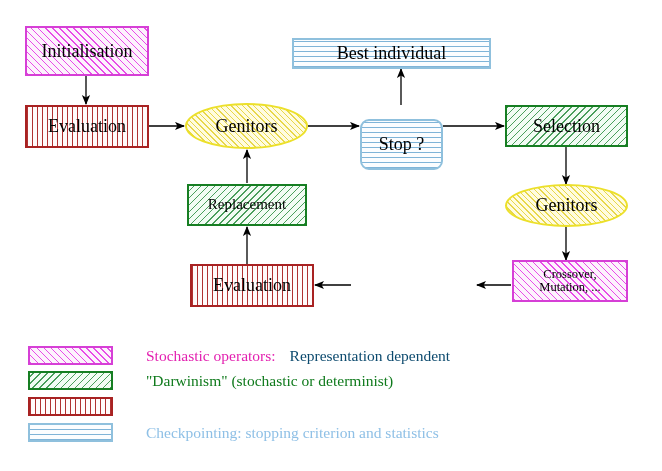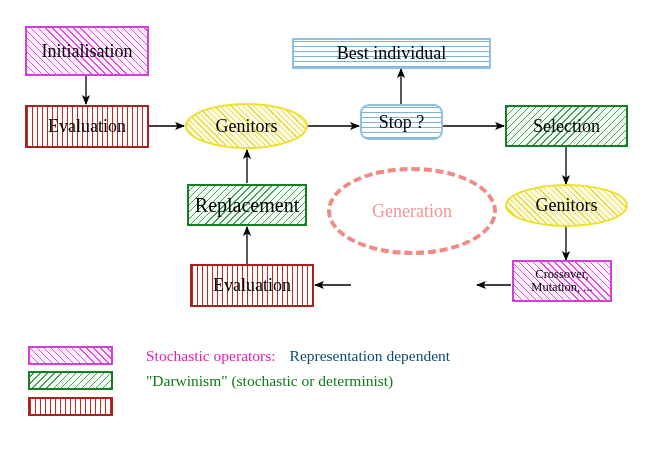--- a/index.html
+++ b/index.html
@@ -63,21 +63,21 @@
   }
   .rounded { border-radius: 9px; }
 
   .node-label {
     position: relative;
     z-index: 4;
     display: inline-block;
     padding: 0 2px;
   }
   .fs-18 { font-size: 18px; }
-  .fs-15 { font-size: 20px; }
+  .fs-15 { font-size: 15px; }
   .fs-12 { font-size: 12.5px; }
 
   
   .gen-ellipse {
     position: absolute;
     box-sizing: border-box;
     border: 4px dashed #f08a85;
     border-radius: 50%;
     display: flex;
     align-items: center;
@@ -147,53 +147,50 @@
       <line x1="511" y1="285" x2="477" y2="285" marker-end="url(#arrow)"></line>
 
       <line x1="351" y1="285" x2="315" y2="285" marker-end="url(#arrow)"></line>
 
       <line x1="247" y1="264" x2="247" y2="227" marker-end="url(#arrow)"></line>
 
       <line x1="247" y1="183" x2="247" y2="150" marker-end="url(#arrow)"></line>
     </g>
   </svg>
 
-  <div class="gen-ellipse" style="left:327px; top:167px; width:170px; height:88px;">
-    <span class="fs-18">Generation</span>
-  </div>
 
   <div class="node hatch-magenta" style="left:25px; top:26px; width:124px; height:50px;">
     <span class="node-label fs-18">Initialisation</span>
   </div>
 
   <div class="node hatch-red" style="left:25px; top:105px; width:124px; height:43px;">
     <span class="node-label fs-18">Evaluation</span>
   </div>
 
   <div class="node hatch-yellow-ellipse" style="left:185px; top:103px; width:123px; height:46px;">
     <span class="node-label fs-18">Genitors</span>
   </div>
 
   <div class="node hatch-blue" style="left:292px; top:38px; width:199px; height:31px;">
     <span class="node-label fs-18">Best individual</span>
   </div>
 
-  <div class="node hatch-blue rounded" style="left:360px; top:104px; width:83px; height:36px;">
+  <div class="node hatch-blue rounded" style="left:360px; top:119px; width:83px; height:51px;">
     <span class="node-label fs-18">Stop ?</span>
   </div>
 
   <div class="node hatch-green" style="left:505px; top:105px; width:123px; height:42px;">
     <span class="node-label fs-18">Selection</span>
   </div>
 
   <div class="node hatch-yellow-ellipse" style="left:505px; top:184px; width:123px; height:43px;">
     <span class="node-label fs-18">Genitors</span>
   </div>
 
-  <div class="node hatch-magenta" style="left:512px; top:260px; width:100px; height:42px;">
+  <div class="node hatch-magenta" style="left:512px; top:260px; width:116px; height:42px;">
     <span class="node-label fs-12">Crossover,
 Mutation, ...</span>
   </div>
 
 
   <div class="node hatch-red" style="left:190px; top:264px; width:124px; height:43px;">
     <span class="node-label fs-18">Evaluation</span>
   </div>
 
   <div class="node hatch-green" style="left:187px; top:184px; width:120px; height:42px;">
@@ -210,16 +207,20 @@
 
     <div class="legend-row" style="left:28px; top:371px;">
       <span class="swatch hatch-green"></span>
       <span class="legend-text lg-green">"Darwinism" (stochastic or determinist)</span>
     </div>
 
     <div class="legend-row" style="left:28px; top:397px;">
       <span class="swatch hatch-red"></span>
     </div>
 
+    <div class="legend-row" style="left:28px; top:423px;">
+      <span class="swatch hatch-blue"></span>
+      <span class="legend-text lg-blue">Checkpointing: stopping criterion and statistics</span>
+    </div>
 
   </div>
 
 </div>
 
 </body></html>

